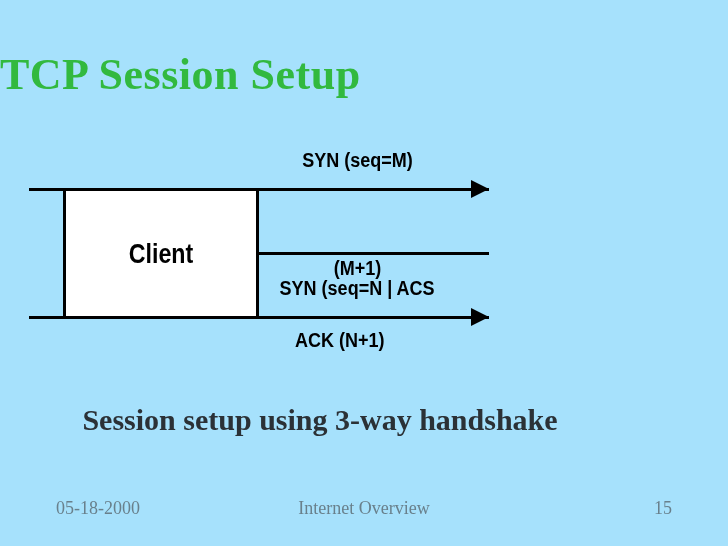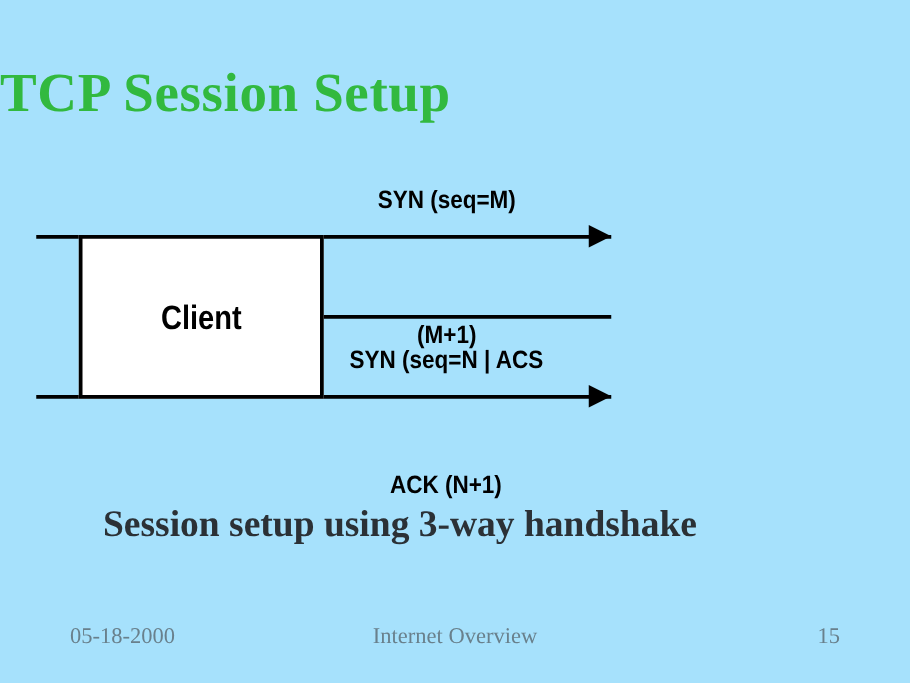--- a/index.html
+++ b/index.html
@@ -156,24 +156,23 @@
     top: 228px;
     width: 400px;
     margin-top: 48px;
   }
   #msg-2-line2 {
     left: 157px;
     top: 256px;
     width: 400px;
   }
   #msg-3 {
-    left: 157px;
+    left: 140px;
     top: 328px;
     width: 400px;
-    margin-top: 48px;
   }
   .squeeze {
     display: inline-block;
     transform: scaleX(0.9);
   }
 
   
   #caption {
     position: absolute;
     left: 0;

